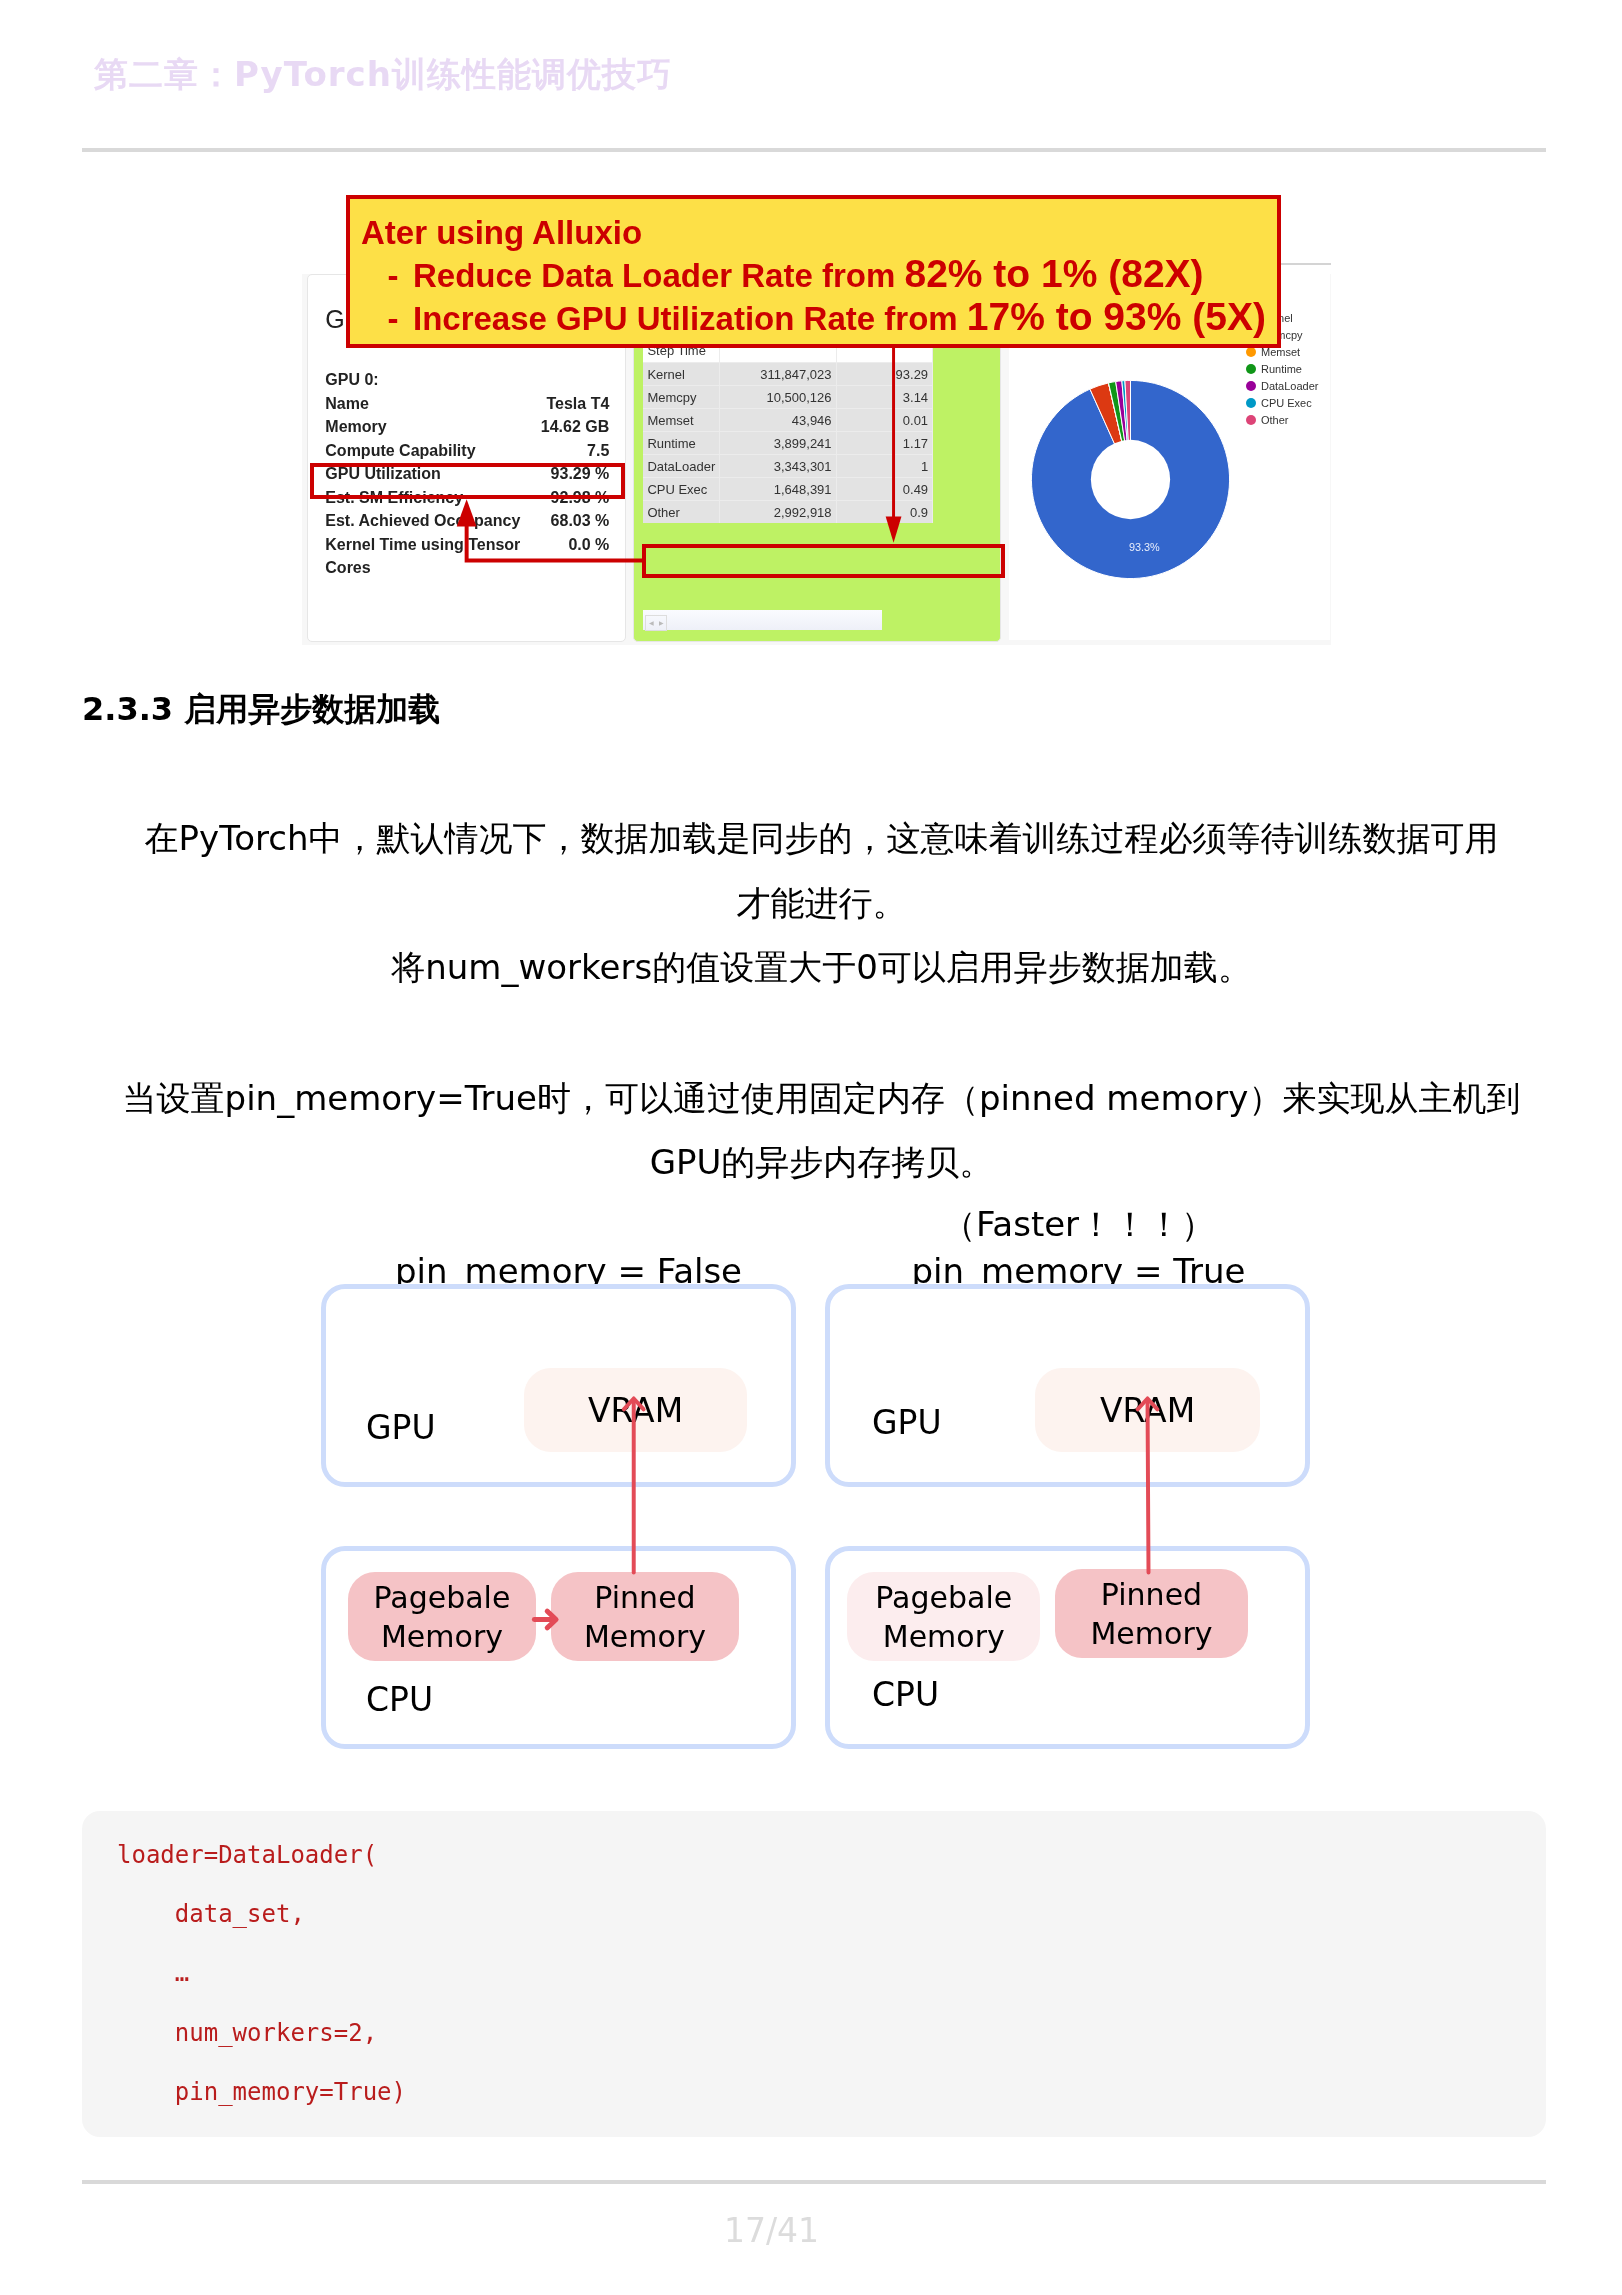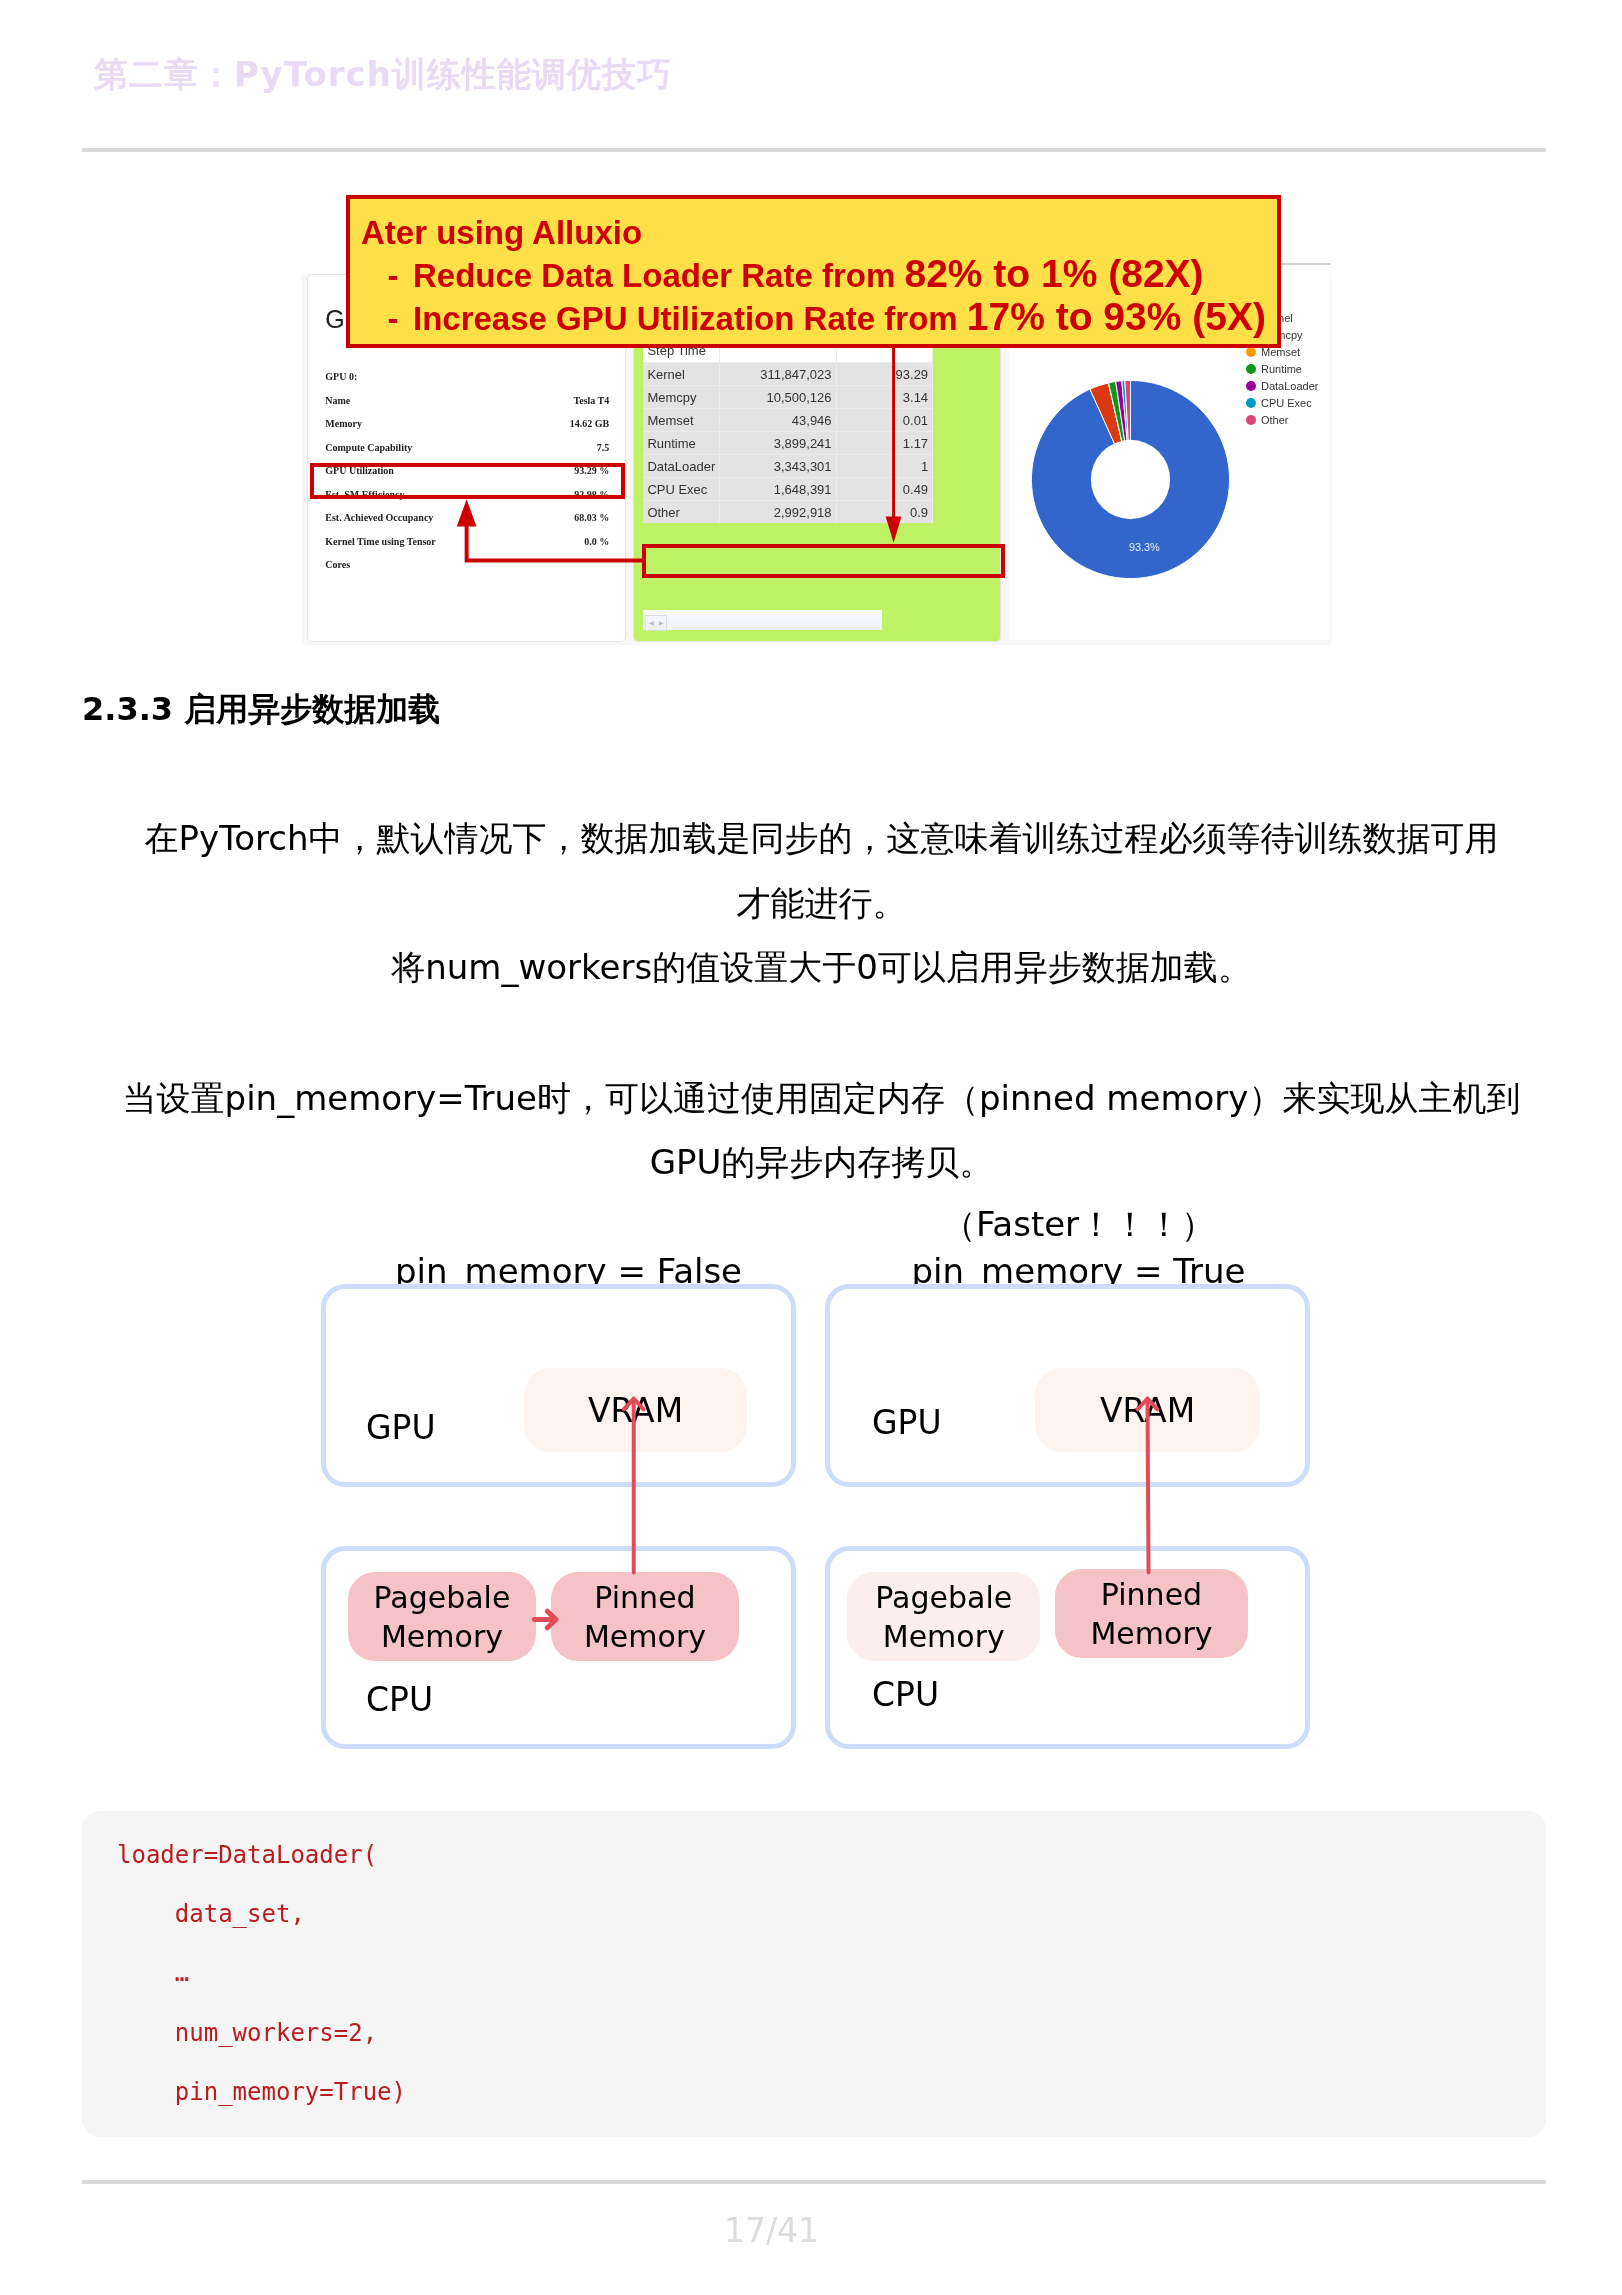--- a/index.html
+++ b/index.html
@@ -7,21 +7,21 @@
 
   .header-title { position: absolute; left: 82px; top: 52px; font-size: 34px; font-weight: bold; color: #e8d9f4; letter-spacing: 1px; margin-left: 12px; }
   .hr { position: absolute; left: 82px; width: 1464px; height: 4px; background: #d9d9d9; }
 
   
   .shot { position: absolute; left: 297px; top: 225px; width: 1034px; height: 420px; }
   .shot-bg { position: absolute; left: 5px; top: 49px; width: 1029px; height: 371px; background: #f7f7f7; }
   .shot-topline { position: absolute; left: 940px; top: 38px; width: 94px; height: 2px; background: #d4d4d4; }
   .gpu-card { position: absolute; left: 10px; top: 49px; width: 317px; height: 366px; background: #fff; border: 1.5px solid #e6e6e6; border-radius: 5px; }
   .gpu-card-title { position: absolute; left: 17.3px; top: 30px; font-family: "Liberation Sans", sans-serif; font-size: 25px; color: #222; }
-  .gpu-rows { position: absolute; left: 17.3px; top: 96px; width: 284px; font-family: Liberation Serif, serif; font-weight: bold; font-size: 10px; color: #222; }
+  .gpu-rows { position: absolute; left: 17.3px; top: 96px; width: 284px; font-family: Liberation Sans, sans-serif; font-weight: bold; font-size: 16px; color: #222; }
   .gpu-row { height: 23.5px; display: flex; justify-content: space-between; }
 
   .table-card { position: absolute; left: 336px; top: 49px; width: 366px; height: 366px; background: #bef264; border: 1.5px solid #e6e6e6; border-radius: 5px; }
   .ptable { position: absolute; left: 9.4px; top: 24px; width: 239px; border-collapse: collapse; font-family: "Liberation Sans", sans-serif; font-size: 13px; color: #333; }
   .ptable th { background: linear-gradient(#f5f6fa, #e8ebf2); font-weight: bold; height: 22px; border-right: 1px solid #e8e8e8; padding: 0 3px; white-space: nowrap; font-size: 12.4px; }
   .ptable td { background: #e3e3e3; border-top: 1px solid #ececec; border-right: 1px solid #ececec; height: 22px; padding: 0 4px; white-space: nowrap; }
   .ptable td.num { text-align: right; }
   .ptable tr.first td { background: #fff; height: 40px; line-height: 1.4; }
   .table-footer { position: absolute; left: 9.4px; top: 297px; width: 239px; height: 20px; background: linear-gradient(#fafbff, #eef0f8); }
   .scroll-btns { position: absolute; left: 2px; top: 5px; width: 20px; height: 14px; border: 1px solid #ddd; display: flex; font-size: 6px; color: #bbb; }

